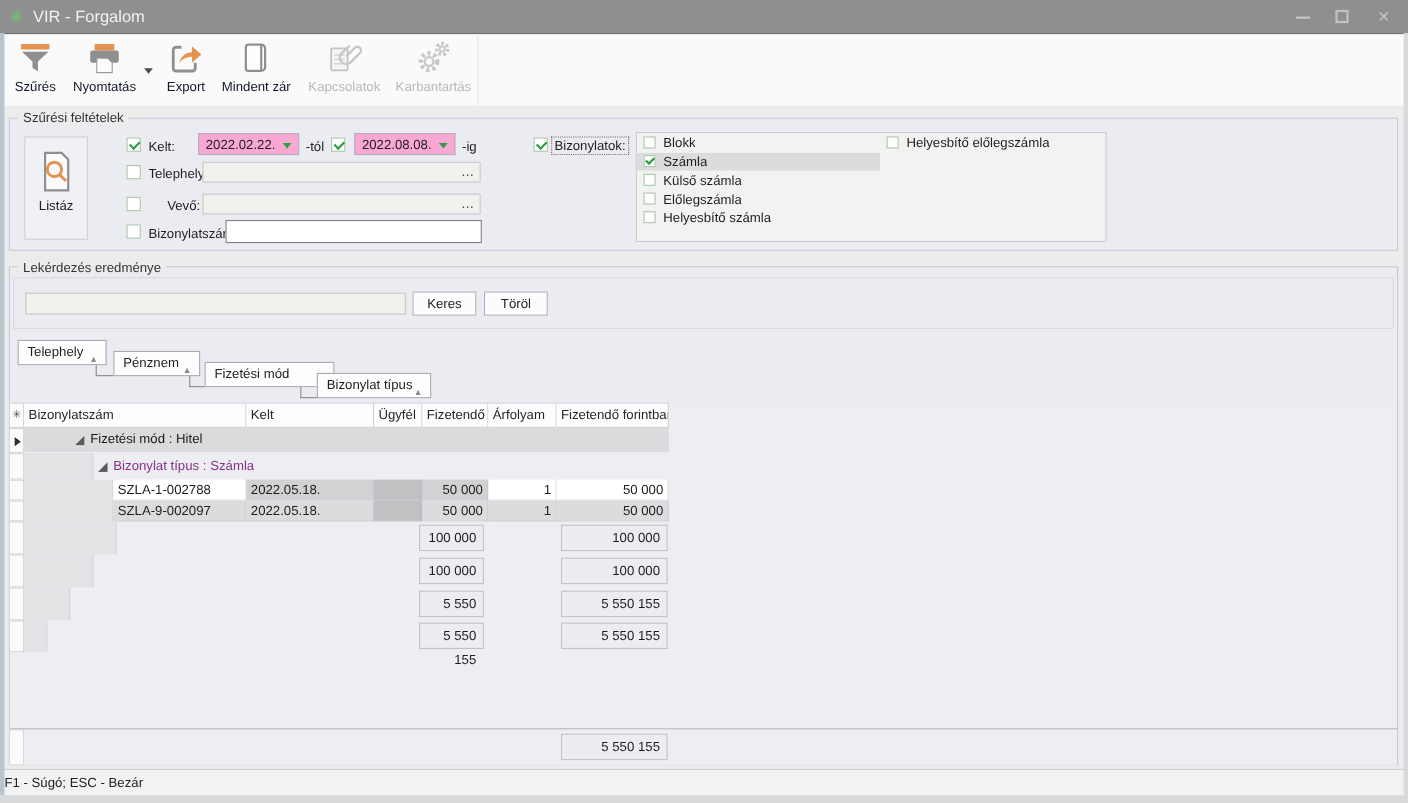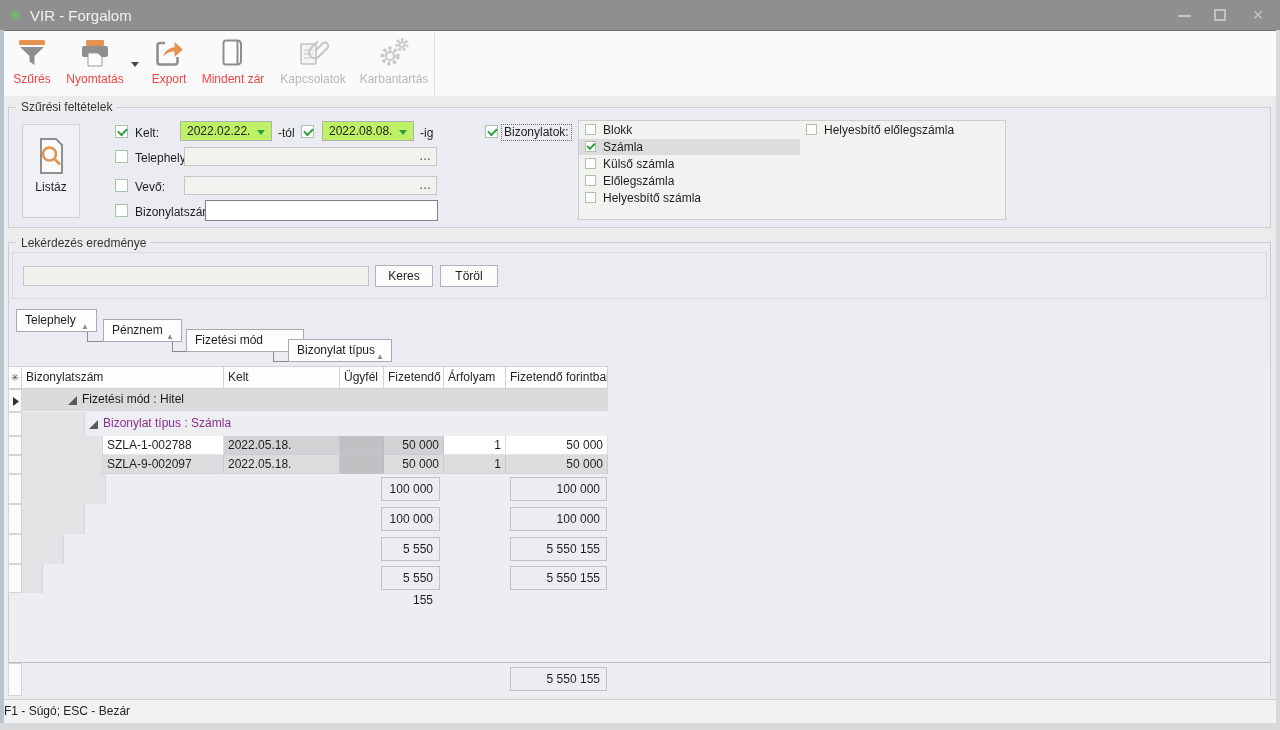--- a/index.html
+++ b/index.html
@@ -17,36 +17,36 @@
   .title-text { left:30px; top:7px; color:#f2f2f2; font-size:15px; }
   .app-icon { left:9px; top:7px; color:#6fbf6f; font-size:14px; line-height:16px; }
   .win-min { left:1178px; top:15px; width:13px; height:2px; background:#c6c6c6; }
   .win-max { left:1214px; top:9px; width:12px; height:12px; border:2px solid #c2c2c2; }
   .win-close { left:1248px; top:3px; width:20px; height:24px; color:#c6c6c6; font-size:18px; text-align:center; line-height:24px; }
 
   
   .toolbar { left:0; top:30px; width:1280px; height:66px; background:#fafafa; border-top:1px solid #707070; }
   .tbtn { position:absolute; top:3px; height:60px; text-align:center; cursor:default; }
   .tbtn .ticon { height:38px; display:flex; align-items:center; justify-content:center; }
-  .tbtn .tlabel { font-size:12px; color:#ef4444; line-height:15px; }
+  .tbtn .tlabel { font-size:12px; color:#0f172a; line-height:15px; }
   .tbtn.disabled .tlabel { color:#b8b8b8; }
   .tsep { left:434px; top:2px; width:1px; height:62px; background:#e2e2e2; }
   .dd-arrow { width:0; height:0; border-left:4px solid transparent; border-right:4px solid transparent; border-top:5px solid #4a4a4a; }
 
   
   .gbox { position:absolute; border:1px solid #c9ccd4; background:#ebecf1; }
   .gbox-label { position:absolute; background:#ececec; padding:0 5px; color:#33333a; z-index:5; }
 
   
   .cb { position:absolute; width:13px; height:13px; background:#fff; border:1px solid #a9c4a9; }
   .cb.small { width:11px; height:11px; }
   .cb.checked::after { content:""; position:absolute; left:2px; top:2px; width:7px; height:4px;
       border-left:2px solid #2f9e44; border-bottom:2px solid #2f9e44; transform:rotate(-45deg); }
   .cb.small.checked::after { left:1px; top:1px; width:6px; height:3px; }
-  .combo { position:absolute; height:20px; background:#bef264; border:1px solid #b0b0ba; line-height:18px; padding-left:6px; }
+  .combo { position:absolute; height:20px; background:#f9a8d4; border:1px solid #b0b0ba; line-height:18px; padding-left:6px; }
   .combo .tri-g { position:absolute; right:6px; top:8px; width:0; height:0;
       border-left:4px solid transparent; border-right:4px solid transparent; border-top:5px solid #2f9e44; }
   .tb-gray { position:absolute; height:19px; background:#f1f1ee; border:1px solid #c6c6c6; }
   .tb-gray .dots { position:absolute; right:4px; top:0; line-height:17px; color:#3a3a3a; letter-spacing:1px; }
   .txt-input { position:absolute; background:#fff; border:1px solid #7f7f86; font-family:inherit; font-size:12px; padding:0 3px; }
   .btn { position:absolute; background:#fcfcfd; border:1px solid #b2b2bc; text-align:center; line-height:20px; color:#222; }
 
   
   .gbybtn { position:absolute; height:23px; background:#fdfdfe; border:1px solid #a9a9b2; line-height:21px; padding-left:8px; }
   .gbybtn .gb-arrow { position:absolute; right:7px; top:6px; font-size:8px; color:#8a8a8a; }
@@ -173,21 +173,21 @@
 </div>
 <div class="abs" style="left:420px;top:126px;">-ig</div>
 
 <div class="cb" style="left:115px;top:150px;"></div>
 <div class="abs nowrap" style="left:135px;top:151px;">Telephely</div>
 <div class="tb-gray" style="left:184px;top:147px;width:253px;">
   <span class="dots">…</span>
 </div>
 
 <div class="cb" style="left:115px;top:179px;"></div>
-<div class="abs nowrap" style="left:135px;top:180px;">Vevő:</div>
+<div class="abs nowrap" style="left:152px;top:180px;">Vevő:</div>
 <div class="tb-gray" style="left:184px;top:176px;width:253px;">
   <span class="dots">…</span>
 </div>
 
 <div class="cb" style="left:115px;top:204px;"></div>
 <div class="abs nowrap" style="left:135px;top:205px;">Bizonylatszám:</div>
 <input class="txt-input" style="left: 205px; top: 200px; width: 233px; height: 21px;">
 
 <div class="cb checked" style="left:485px;top:125px;"></div>
 <div class="abs nowrap" style="left:501px;top:124px;border:1px dotted #707070;padding:0 2px;line-height:15px;">Bizonylatok:</div>

